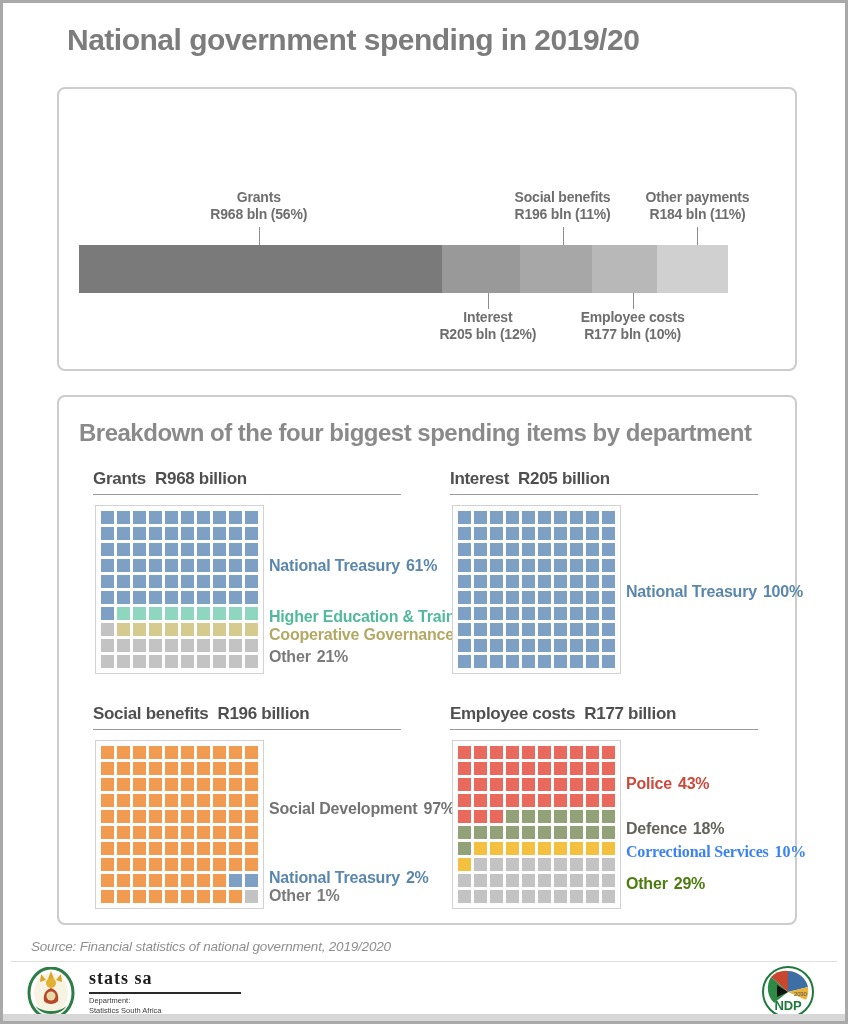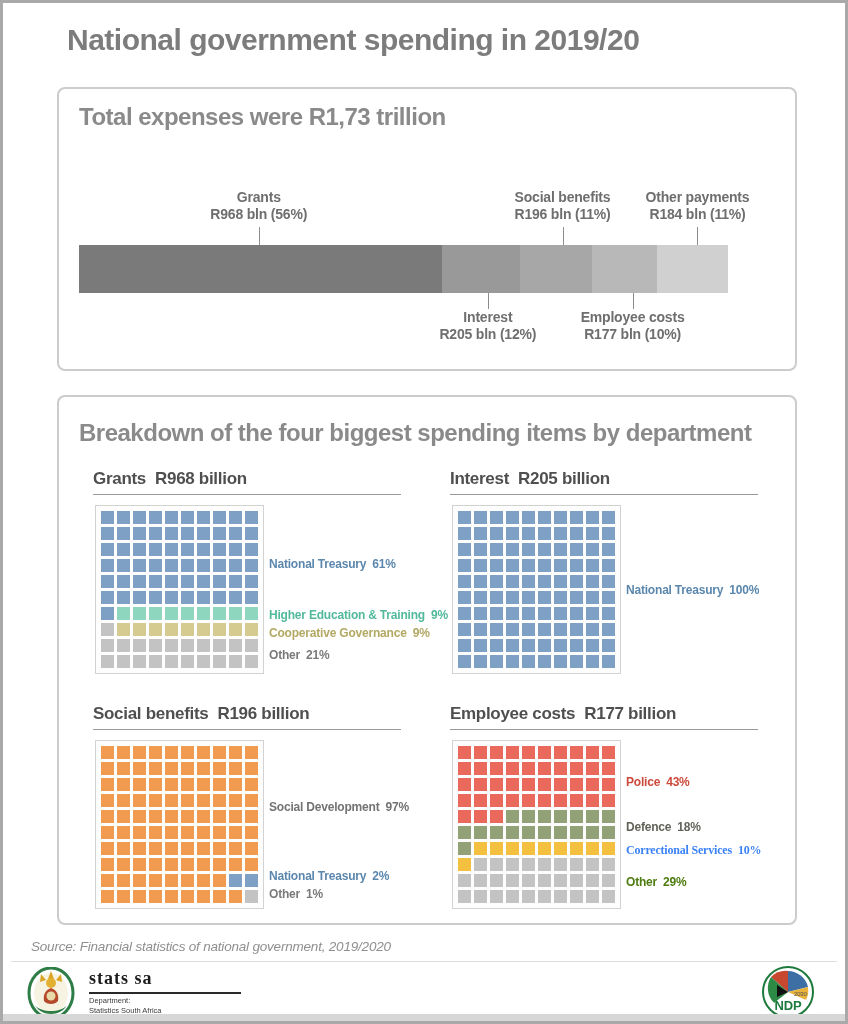--- a/index.html
+++ b/index.html
@@ -57,21 +57,21 @@
   .waffle-header .amount { margin-left:9px; }
   .waffle-body { position:relative; margin-top:10px; }
   .waffle {
     display:grid; grid-template-columns:repeat(10,13px); grid-auto-rows:13px;
     gap:3px; padding:5px; width:169px;
     border:1px solid #d2d2d2; background:#fdfdfd; margin-left:2px;
   }
   .cell { width:13px; height:13px; }
   .waffle-label {
     position:absolute; left:176px; white-space:nowrap;
-    font-size:12px; font-weight:700;
+    font-size:16px; font-weight:700;
   }
   .waffle-label .pct { margin-left:6px; }
 
   
   #source-line {
     position:absolute; left:28px; top:936px;
     font-size:13.5px; font-style:italic; color:#8f8f8f;
   }
   #footer-divider { position:absolute; left:8px; right:8px; top:958px; height:1px; background:#dedede; }
   #footer { position:absolute; left:0; top:962px; width:100%; height:54px; }
@@ -86,21 +86,20 @@
   #statssa-block .statssa-line:first-of-type { margin-top:4px; }
   #ndp-logo { position:absolute; left:758px; top:0px; }
   #bottom-strip { position:absolute; left:0; bottom:0; width:100%; height:7px; background:#d7d7d7; }
 </style>
 </head>
 <body>
 
 <h1 class="page-title">National government spending in 2019/20</h1>
 
 <section class="panel" id="panel-expenses">
-  <h2 class="panel-title">Total expenses were R1,73 trillion</h2>
   <div id="bar-chart">
     <div id="bar-track">
         <div class="bar-seg" style="width: 56%; background: rgb(122, 122, 122);"></div>
         <div class="bar-seg" style="width: 12%; background: rgb(153, 153, 153);"></div>
         <div class="bar-seg" style="width: 11%; background: rgb(167, 167, 167);"></div>
         <div class="bar-seg" style="width: 10%; background: rgb(184, 184, 184);"></div>
         <div class="bar-seg" style="width: 11%; background: rgb(208, 208, 208);"></div>
       </div>
   <div class="seg-label top" style="left: 27.7%;">
         <div>Grants</div>

